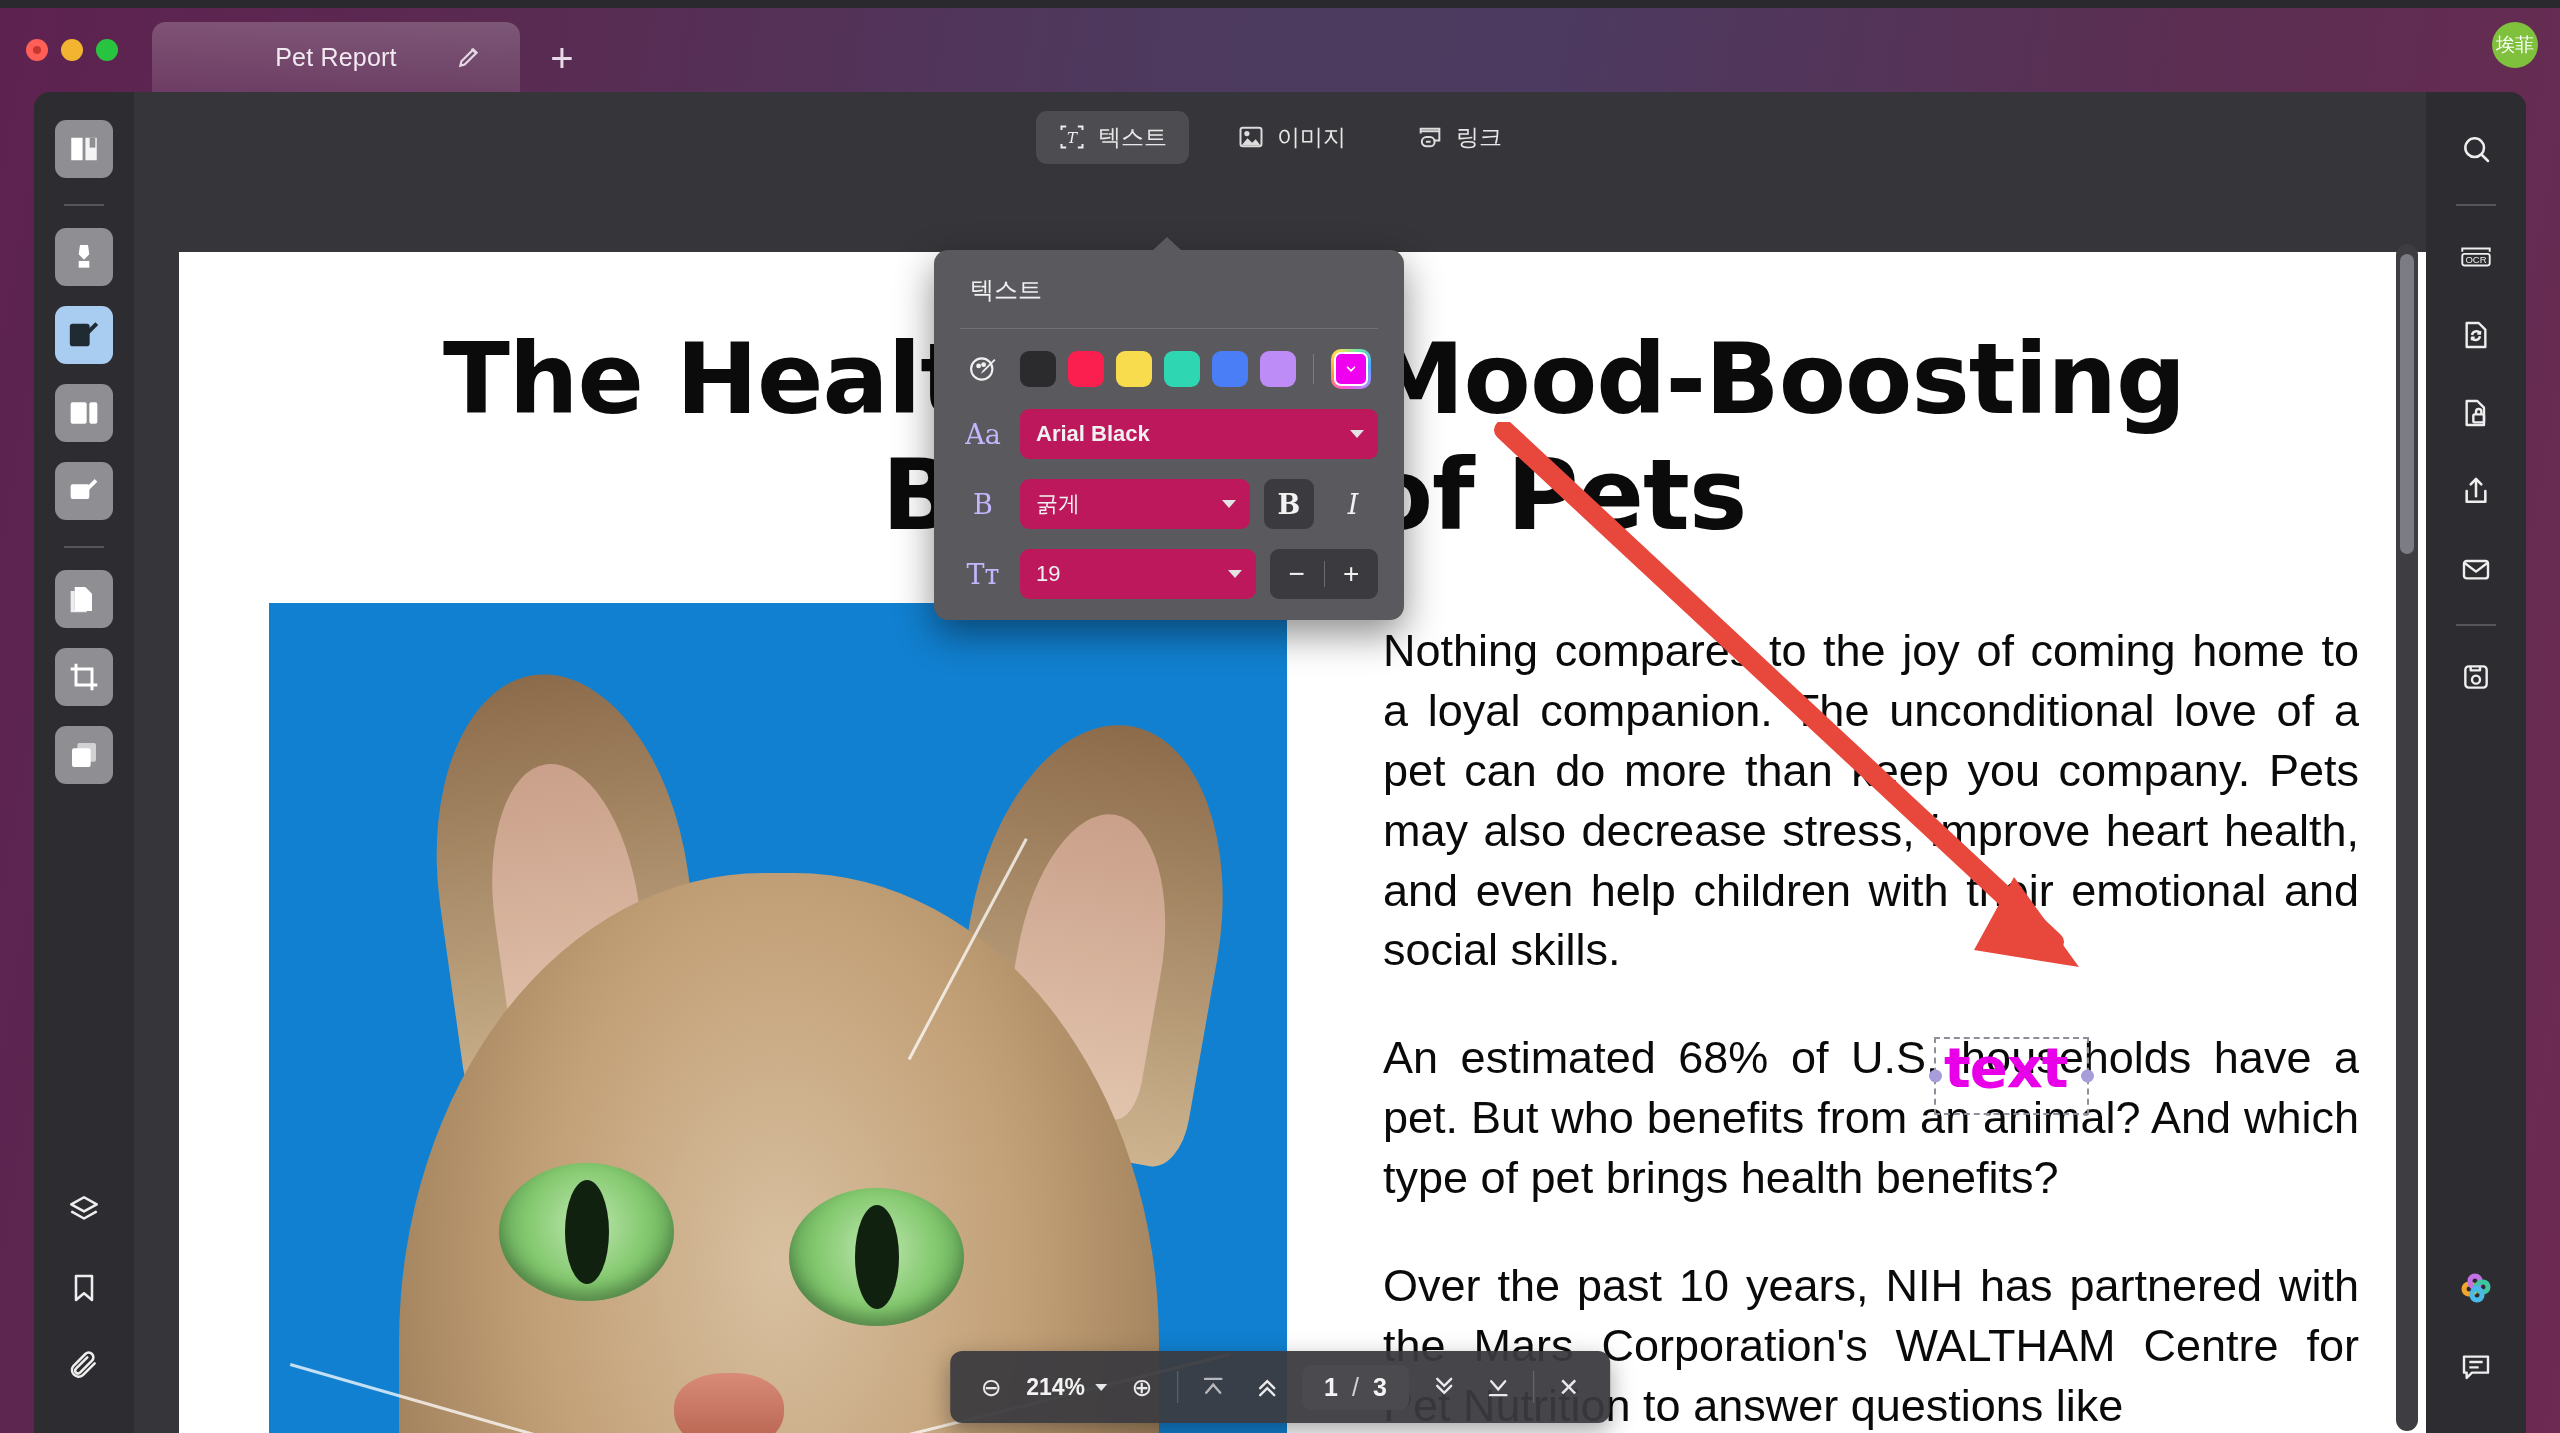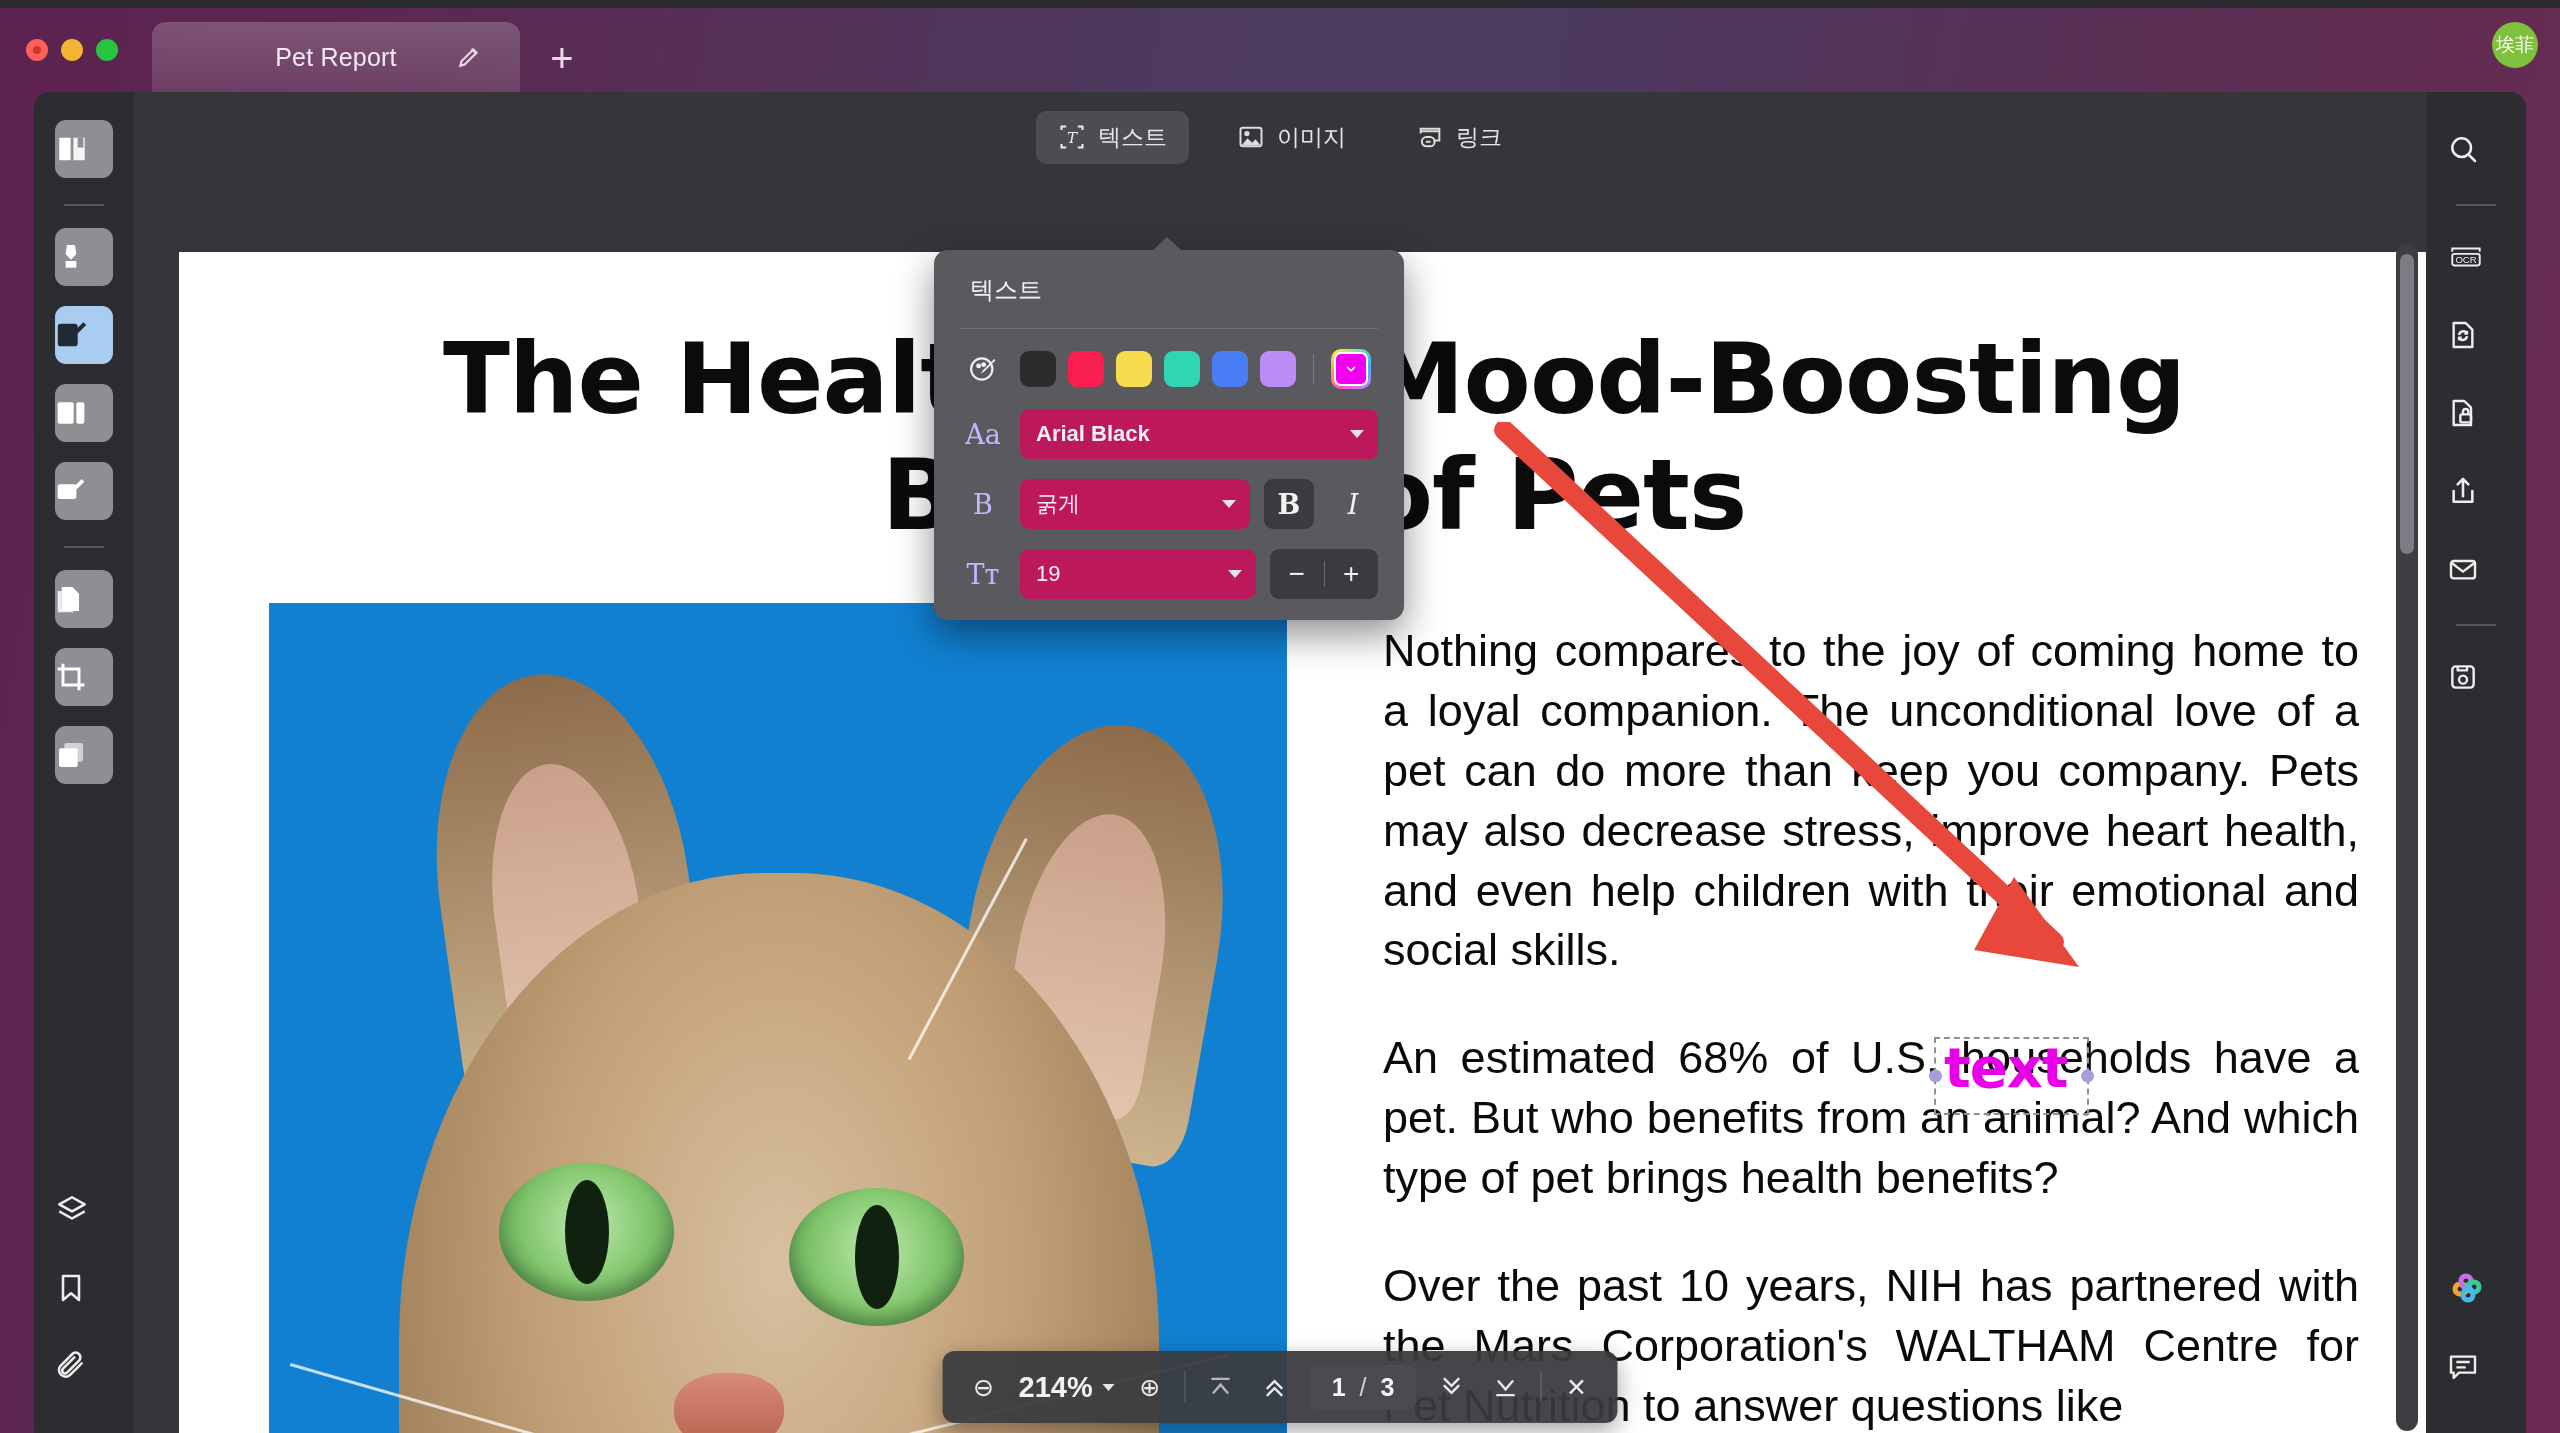--- a/index.html
+++ b/index.html
@@ -66,21 +66,21 @@
     background: #2d2d31; display:flex; flex-direction:column; align-items:center;
     padding-top: 28px;
   }
   .rail-right {
     position:absolute; right: 0; top: 0; width: 100px; height: 100%;
     background: #2d2d31; display:flex; flex-direction:column; align-items:center;
     padding-top: 28px;
   }
   .rbtn {
     width: 58px; height: 58px; margin-bottom: 20px; border-radius: 11px;
-    display:flex; align-items:center; cursor:pointer;
+    display:flex; align-items:center; justify-content:center; cursor:pointer;
     color: #7dd3fc;
   }
   .rbtn.filled { background: #8e8e93; }
   .rbtn.active { background: #a9cdf0; }
   .rbtn.active svg { color: #1f2a33; }
   .rail-sep { width: 40px; height: 2px; background: #55555a; margin: 6px 0 22px; }
   .rail-spacer { flex: 1; }
 
   
   .tooltabs {
@@ -213,21 +213,21 @@
   
   .zoombar {
     position:absolute; left: 50%; transform: translateX(-50%); bottom: 18px;
     height: 72px; background: rgba(58,58,63,.94); border-radius: 12px;
     display:flex; align-items:center; padding: 0 22px; gap: 16px; z-index: 35;
     box-shadow: 0 8px 24px rgba(0,0,0,.35);
   }
   .zb { color:#eaeaec; font-size: 25px; display:flex; align-items:center;
     justify-content:center; cursor:pointer; min-width: 38px; height: 44px; }
   .zb-sep { width: 1px; height: 32px; background: rgba(255,255,255,.22); }
-  .zoomval { color:#f2f2f3; font-size: 29px; font-weight: 700; display:flex;
+  .zoomval { color:#f2f2f3; font-size: 23px; font-weight: 700; display:flex;
     align-items:center; gap: 10px; cursor:pointer; }
   .zoomval .caret { width:0;height:0;border-left:6px solid transparent;border-right:6px solid transparent;border-top:7px solid #e6e6e8; }
   .pagebox { background: #4a4a4f; border-radius: 9px; padding: 8px 22px; display:flex;
     align-items:center; gap: 14px; color:#f4f4f5; font-size: 25px; font-weight: 700; }
   .pagebox .slash { opacity:.8; font-weight:400; }
 
   svg { display:block; }
 </style>
 </head>
 <body>

